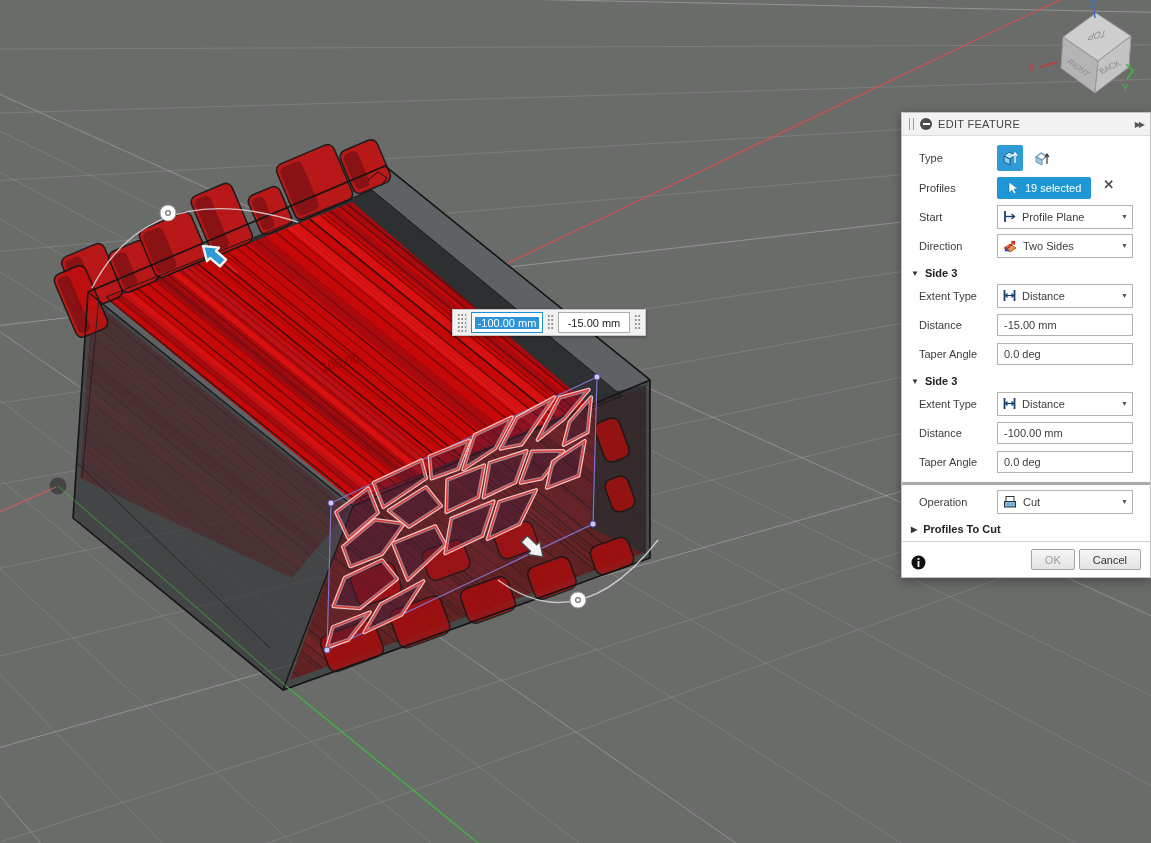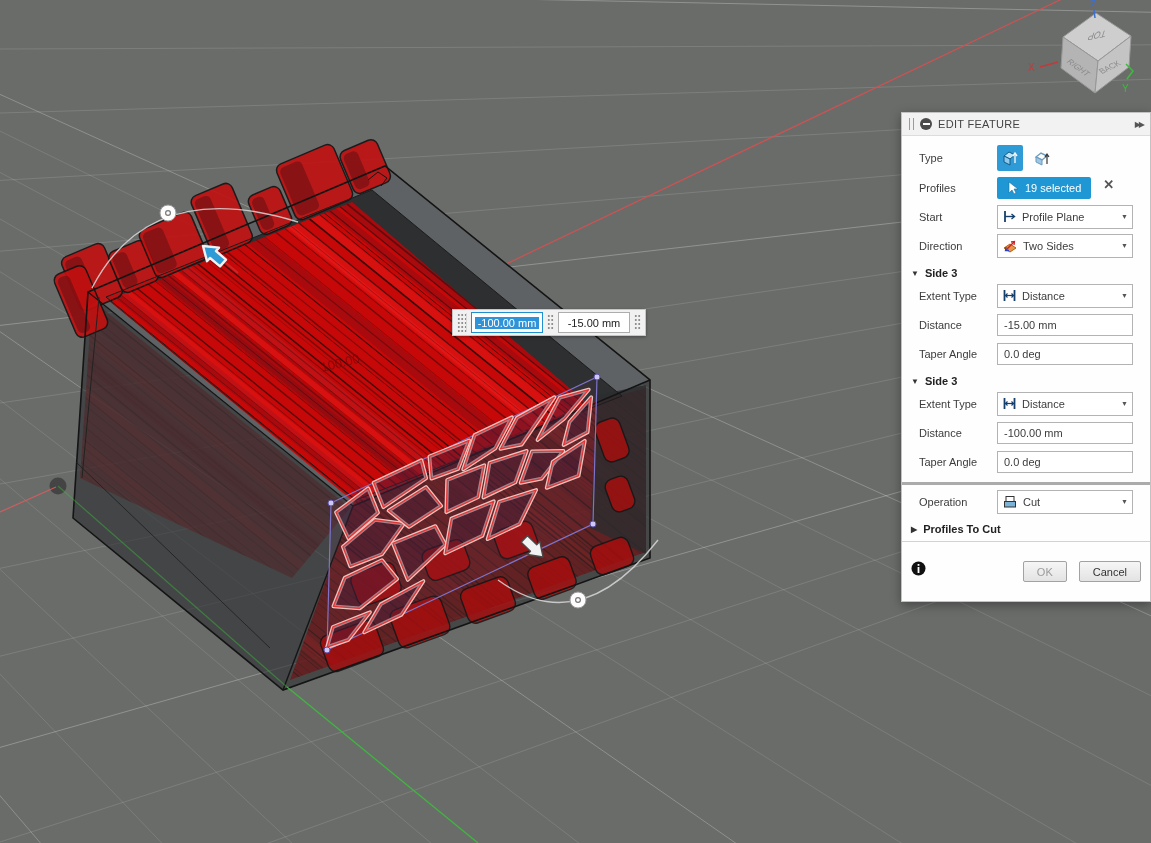--- a/index.html
+++ b/index.html
@@ -42,21 +42,21 @@
     align-items:center;padding:0 6px;cursor:text;}
   .sect{display:flex;align-items:center;gap:6px;font-weight:bold;color:#222;margin:9px 0 3px 0;}
   .tri{font-size:8px;color:#333;}
   .thick-hr{height:3px;background:#ababab;margin:8px -9px 3px -9px;}
   .iconbox{width:26px;height:26px;display:flex;align-items:center;justify-content:center;
     border-radius:2px;margin-right:6px;cursor:pointer;}
   .iconbox.sel{background:#2e9bd6;}
   .chip{background:#1f97d4;color:#fff;height:22px;display:flex;align-items:center;gap:6px;
     padding:0 10px;border-radius:2px;cursor:pointer;}
   .clear-x{margin-left:12px;color:#555;font-size:13px;font-weight:bold;cursor:pointer;}
-  .dlg-footer{border-top:1px solid #d2d2d2;display:flex;align-items:flex-start;padding:19px 9px;gap:12px;}
+  .dlg-footer{border-top:1px solid #d2d2d2;display:flex;align-items:flex-end;padding:7px 9px;gap:4px;}
   .btn{height:21px;padding:0 13px;background:linear-gradient(#f6f6f6,#e3e3e3);
     border:1px solid #a2a2a2;border-radius:2px;font-size:11px;cursor:pointer;
     font-family:"Liberation Sans",sans-serif;}
   .btn.ok{margin-left:auto;color:#9b9b9b;}
   .btn.cancel{color:#333;}
 </style>
 </head>
 <body>
 
 <div id="stage">

